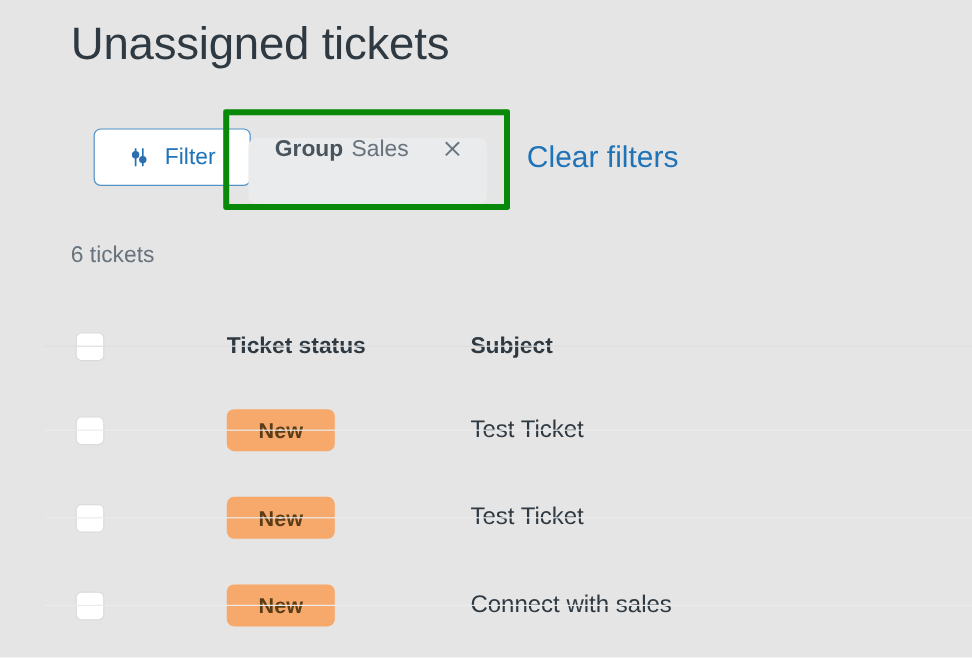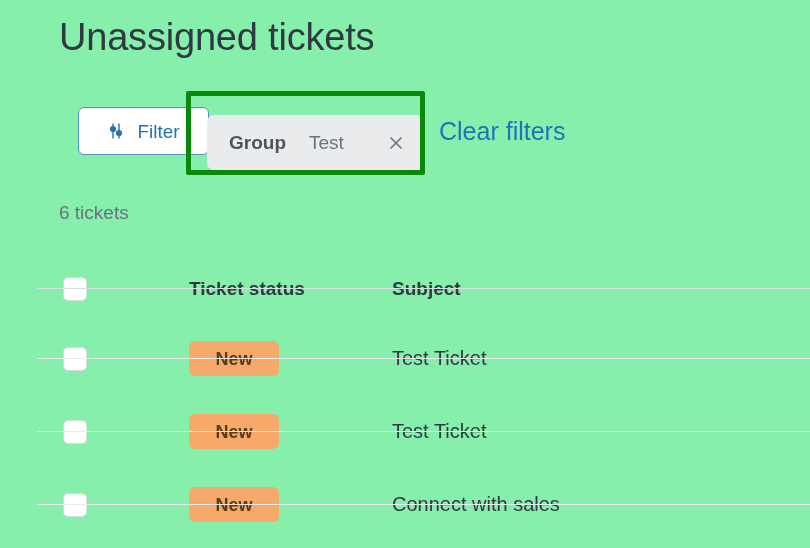--- a/index.html
+++ b/index.html
@@ -9,21 +9,21 @@
     height: 548px;
     background: #ffffff;
     font-family: "Liberation Sans", sans-serif;
     overflow: hidden;
   }
 
   .page {
     position: relative;
     width: 810px;
     height: 548px;
-    background: #86efac;
+    background: #e5e5e5;
   }
 
   
   .page-title {
     position: absolute;
     left: 59px;
     top: 12px;
     font-size: 38px;
     font-weight: 400;
     color: #2f3941;
@@ -72,23 +72,22 @@
 
   .chip {
     position: absolute;
     left: 148px;
     top: 8px;
     height: 55px;
     padding: 0 20px 0 22px;
     background: #e9ebed;
     border-radius: 7px;
     display: flex;
-    align-items: center;
-    cursor: pointer;
-    gap: 16px;
+    align-items: flex-start;
+    cursor: pointer;
   }
 
   .chip-key {
     font-size: 19px;
     font-weight: 700;
     color: #49545c;
     line-height: 1;
   }
 
   .chip-value {
@@ -249,21 +248,21 @@
           <line x1="12" y1="1.5" x2="12" y2="16.5" stroke="#1f73b7" stroke-width="1.4"></line>
           <circle cx="6" cy="7" r="3.1" fill="#2d6fae"></circle>
           <circle cx="12" cy="11" r="3.1" fill="#2d6fae"></circle>
         </svg>
       </span>
       <span class="label">Filter</span>
     </div>
 
     <div class="chip">
       <span class="chip-key">Group</span>
-      <span class="chip-value">Test</span>
+      <span class="chip-value">Sales</span>
       <span>
         <svg class="chip-close" viewBox="0 0 18 18" aria-hidden="true">
           <line x1="3.5" y1="3.5" x2="14.5" y2="14.5" stroke="#68737d" stroke-width="1.6"></line>
           <line x1="14.5" y1="3.5" x2="3.5" y2="14.5" stroke="#68737d" stroke-width="1.6"></line>
         </svg>
       </span>
     </div>
 
     <div class="clear-filters">Clear filters</div>
   </div>

